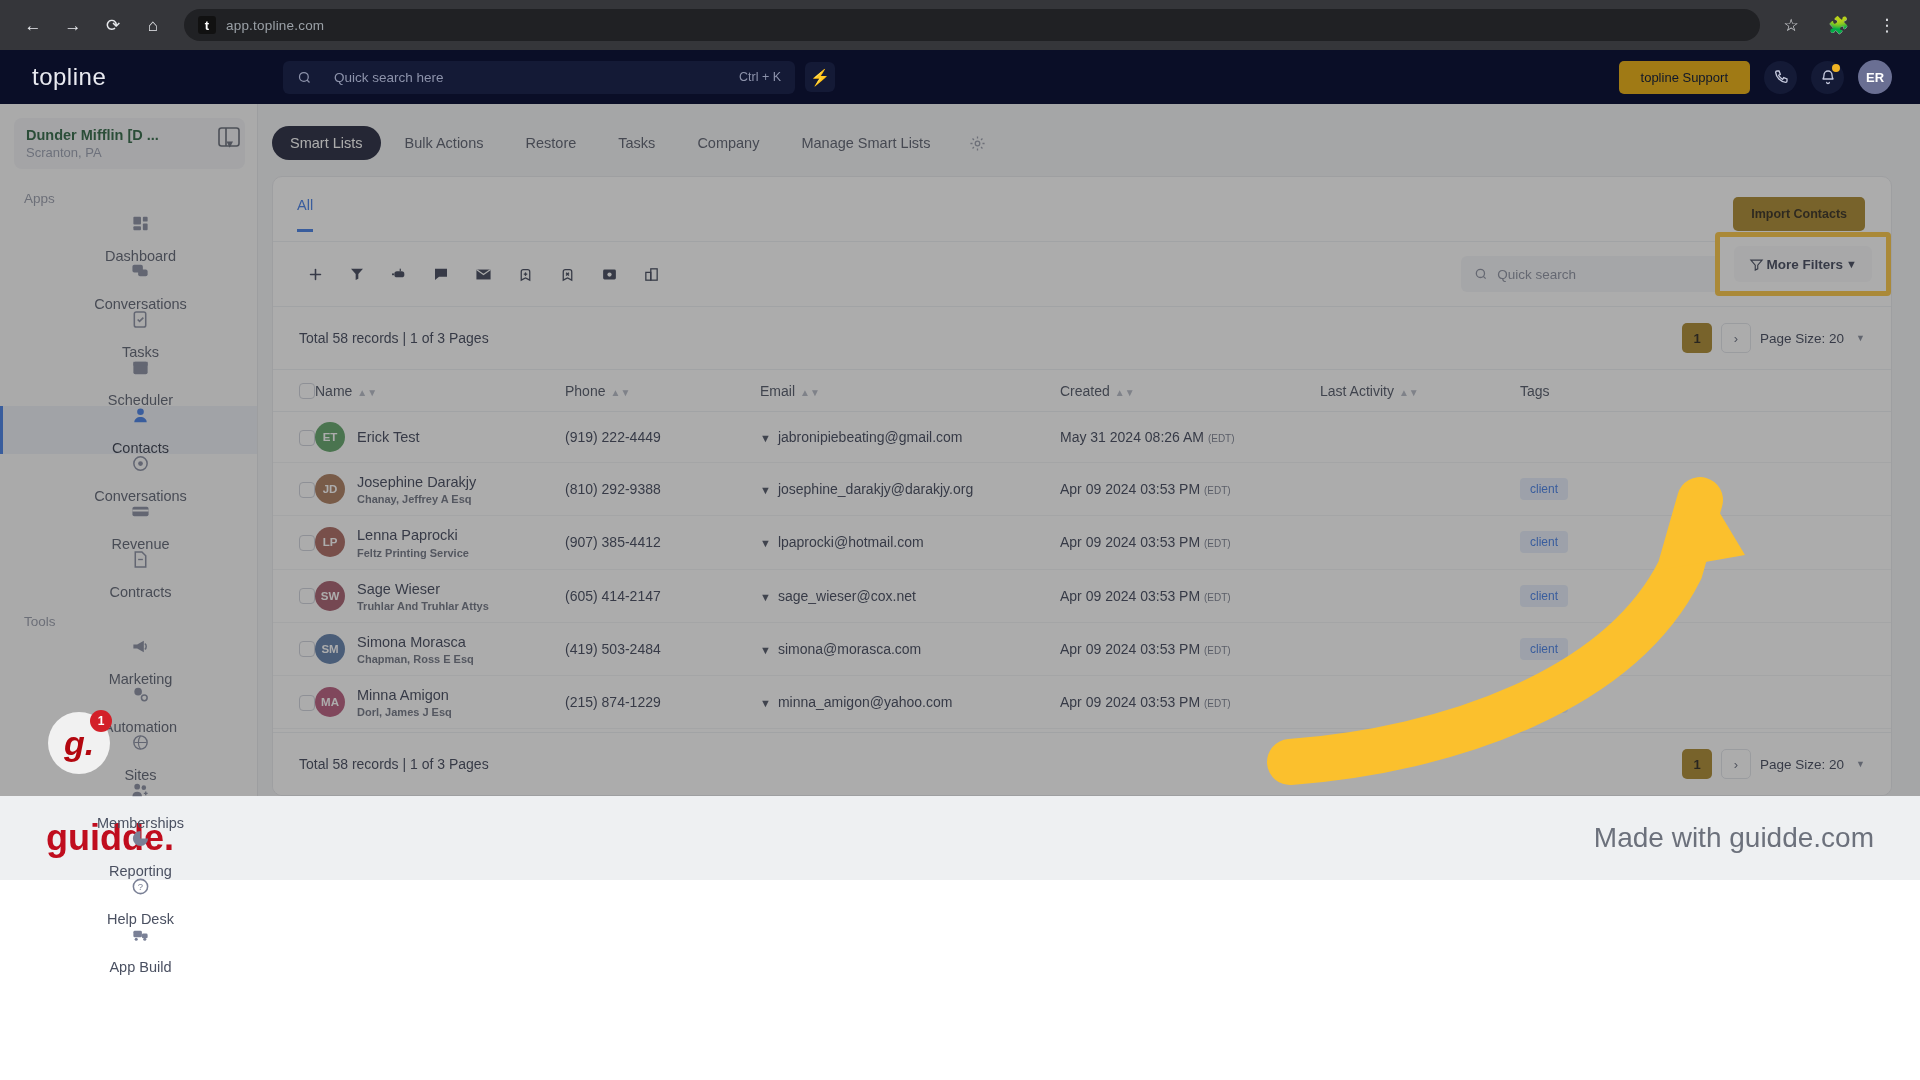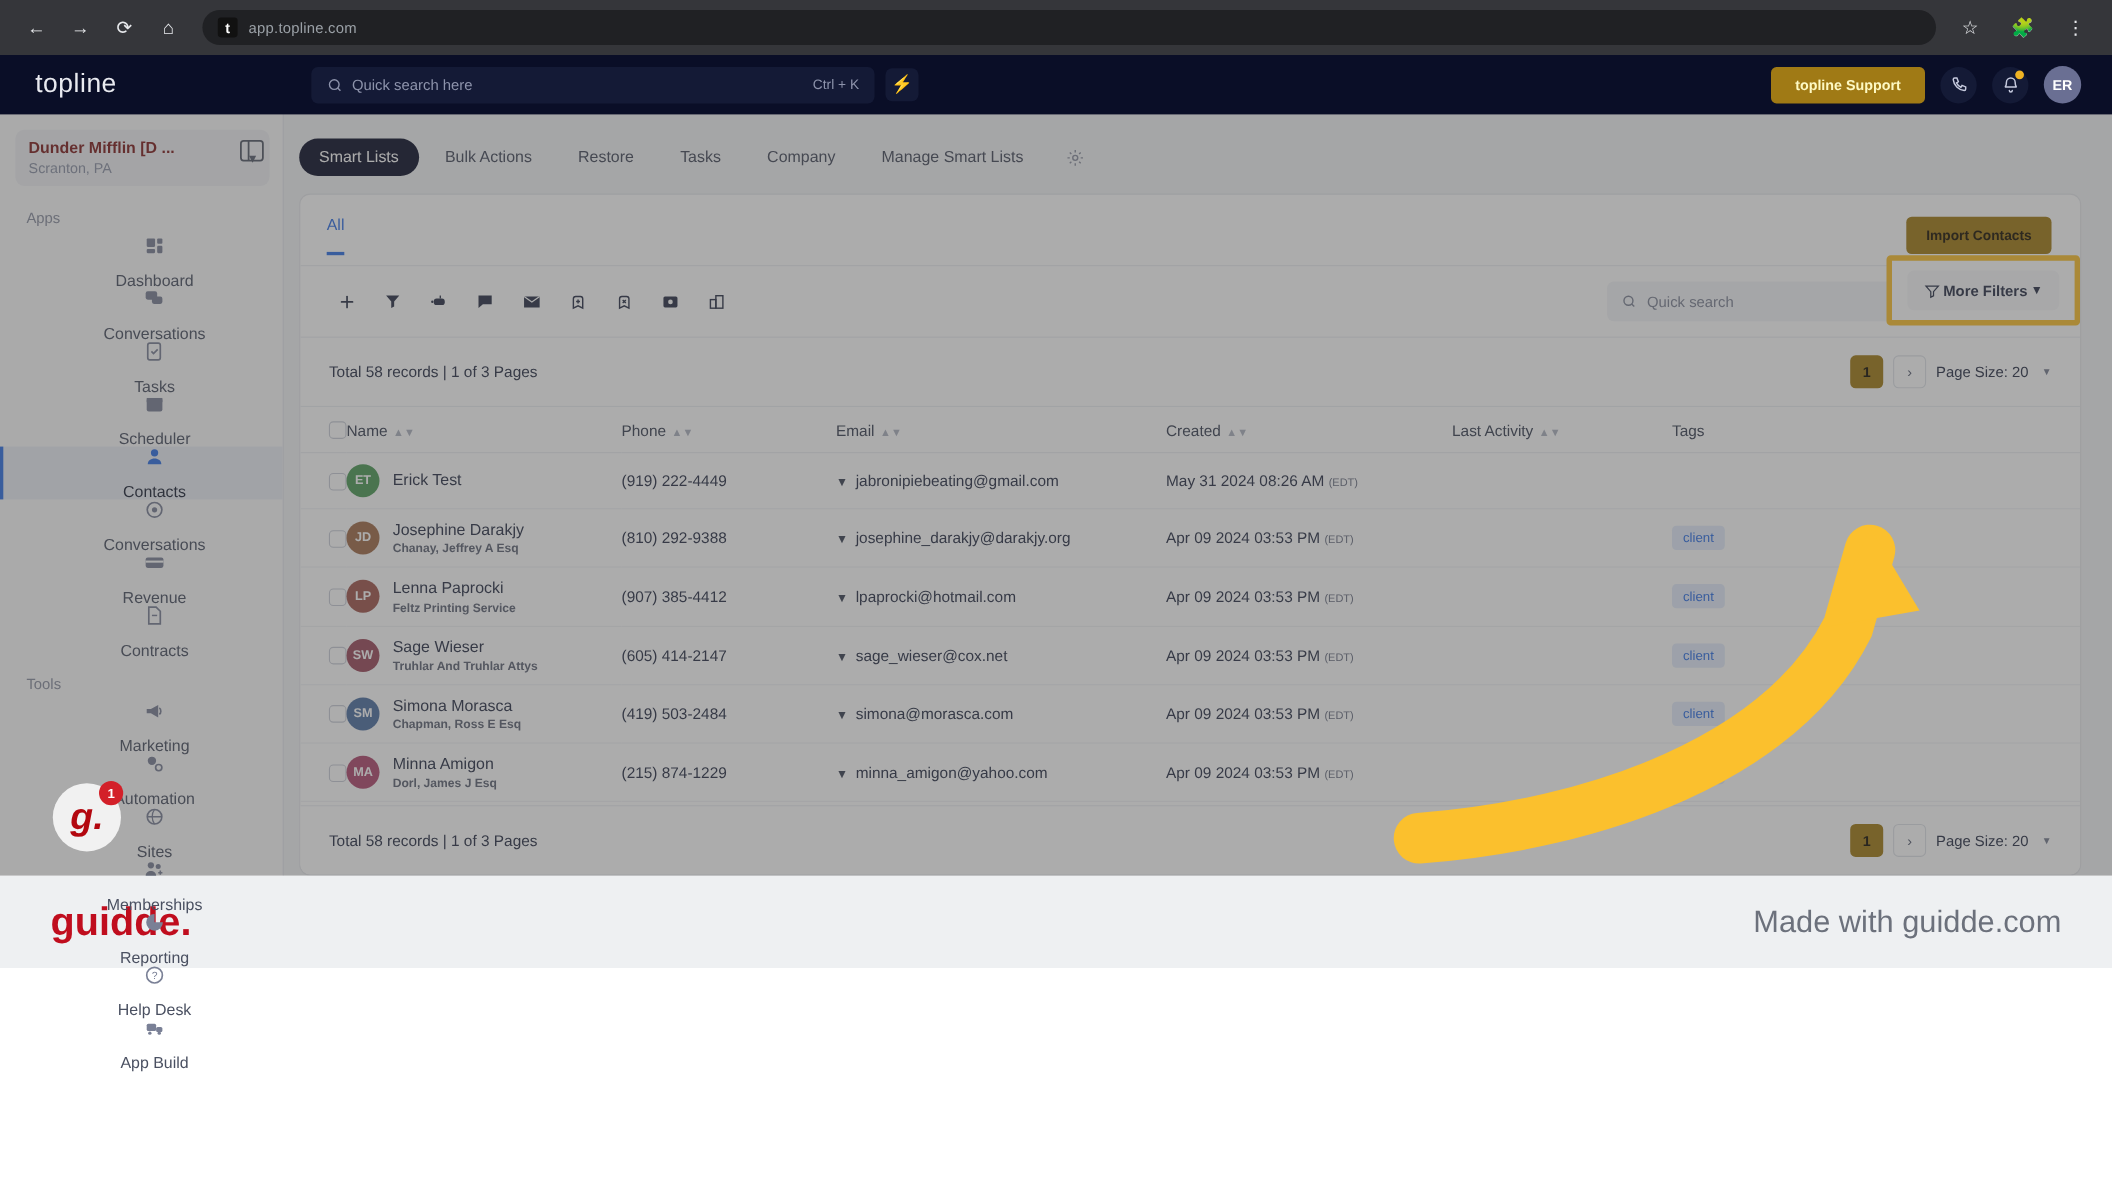--- a/index.html
+++ b/index.html
@@ -39,35 +39,35 @@
   .topbar {
     position: absolute; left: 0; top: 0; width: 1920px; height: 54px;
     background: #0a0e27; display: flex; align-items: center; z-index: 6;
   }
   .brand {
     width: 258px; color: #e9eaf0; font-size: 24px; letter-spacing: .5px;
     padding-left: 32px; font-weight: 300;
   }
   .global-search {
     width: 512px; height: 33px; background: #141a36; border-radius: 6px;
-    display: flex; align-items: center; padding: 0 14px; gap: 8px;
+    display: flex; align-items: center; padding: 0 14px; gap: 22px;
     margin-left: 25px;
   }
   .global-search .ph { color: #8d93ab; font-size: 13.5px; flex: 1; }
   .kbd { color: #8d93ab; font-size: 12.5px; }
   .bolt-btn {
     width: 30px; height: 30px; background: #141a36; border-radius: 6px;
     margin-left: 10px; display: flex; align-items: center; justify-content: center;
     color: #f0b323; font-size: 16px;
   }
   .topbar-right {
     position: absolute; right: 28px; display: flex; align-items: center; gap: 14px;
   }
   .support-btn {
-    background: #a07a15; color: #fef9c3; font-size: 13px; font-weight: 700;
+    background: #a07a15; color: #0f172a; font-size: 13px; font-weight: 400;
     padding: 9px 22px; border-radius: 5px; border: none;
   }
   .circ-btn {
     width: 33px; height: 33px; border-radius: 50%; background: #141a36;
     display: flex; align-items: center; justify-content: center;
     color: #c6cade; position: relative;
   }
   .bell-dot {
     position: absolute; top: 3px; right: 4px; width: 8px; height: 8px;
     border-radius: 50%; background: #f0b323;
@@ -81,21 +81,21 @@
   
   .sidebar {
     width: 258px; background: #fbfbfc; padding-top: 54px;
     border-right: 1px solid #e3e5ea; flex: none; position: relative;
   }
   .org-card {
     margin: 14px 12px 6px 14px; padding: 9px 12px; border-radius: 8px;
     background: #f0f1f4; display: flex; align-items: center;
   }
   .org-text { flex: 1; min-width: 0; }
-  .org-name { font-size: 14.5px; font-weight: 700; color: #7f1d1d; white-space: nowrap; }
+  .org-name { font-size: 14.5px; font-weight: 700; color: #14532d; white-space: nowrap; }
   .org-sub { font-size: 13px; color: #8d93a6; margin-top: 2px; }
   .org-chev { color: #5a6070; font-size: 13px; padding-left: 6px; }
   .panel-toggle {
     position: absolute; right: 14px; top: 76px; width: 26px; height: 24px;
     color: #525866;
   }
   .section-label {
     font-size: 13.5px; color: #8b90a0; padding: 16px 0 8px 24px;
   }
   .nav-item {

